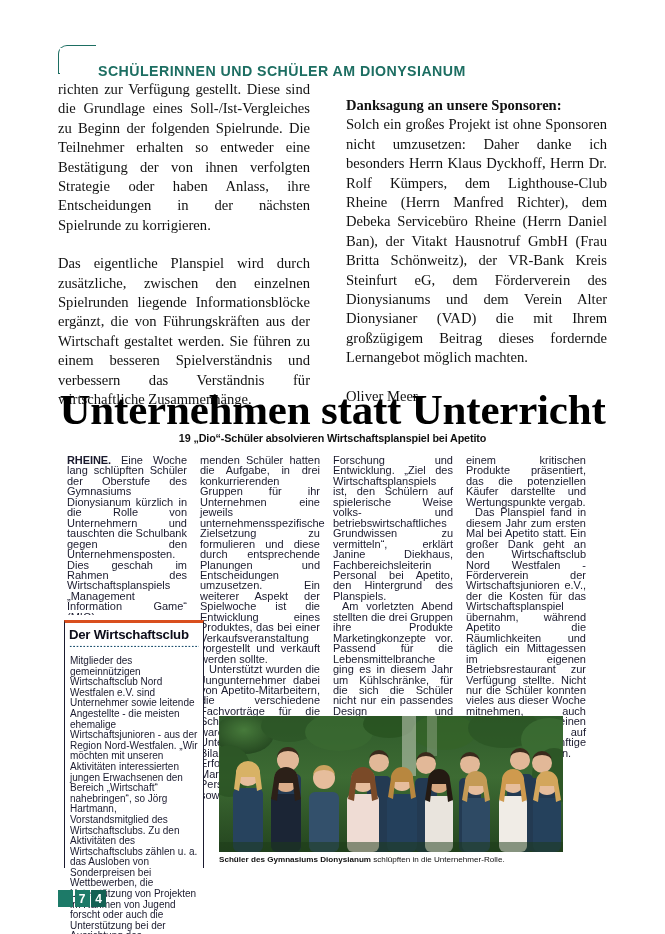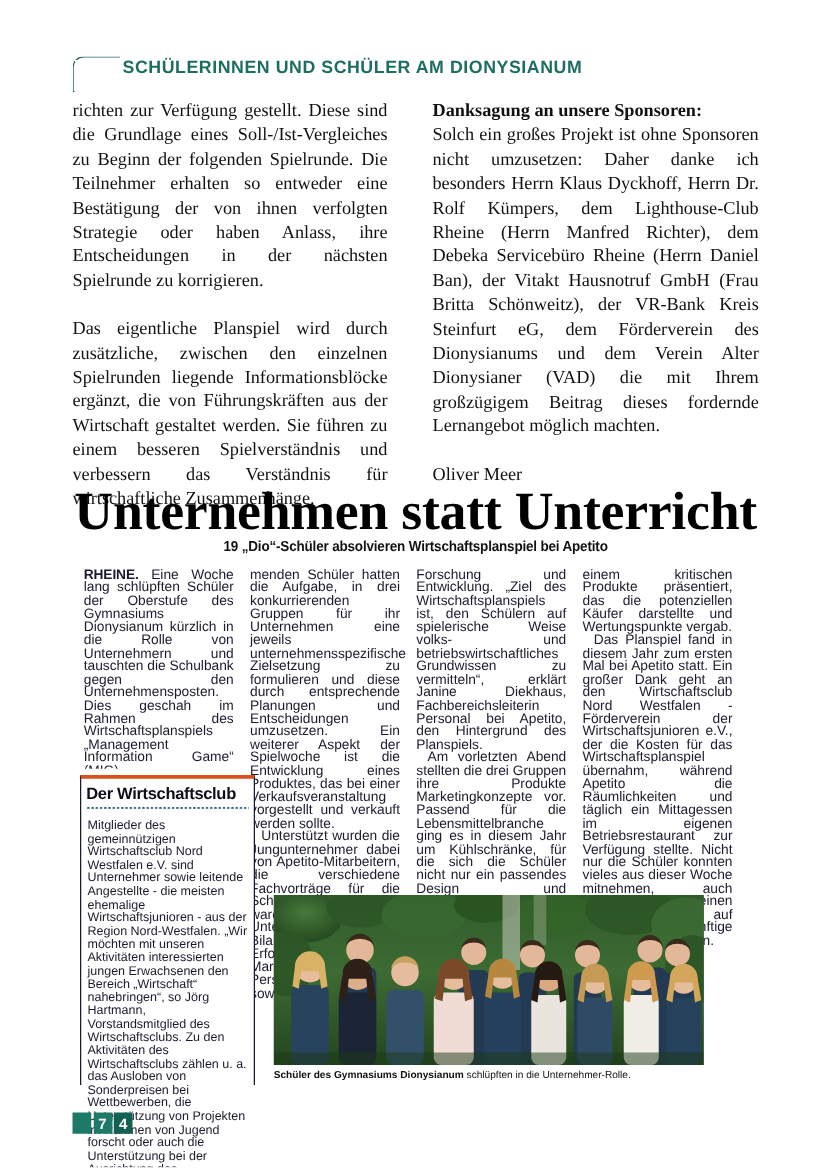--- a/index.html
+++ b/index.html
@@ -30,42 +30,42 @@
     border-bottom: 1.5px solid #1d6e62;
     border-top: 1.5px solid #1d6e62;
     border-right: none;
     border-top-left-radius: 9px;
     border-bottom-left-radius: 0px;
     
     clip-path: polygon(0 0, 38px 0, 38px 3px, 2px 3px, 2px 100%, 100% 100%, 100% 72%, 100% 100%, 0 100%);
   }
   #header-title {
     position: absolute;
-    left: 40px; top: 1px;
+    left: 40px; top: 18px;
     font-family: "Liberation Sans", sans-serif;
     font-weight: bold;
     font-size: 14.2px;
     letter-spacing: 0.45px;
     color: #1d6e62;
     white-space: nowrap;
     text-align: center;
   }
 
   
   .topcol {
     position: absolute;
     font-family: "Liberation Serif", serif;
     font-size: 14.6px;
     line-height: 19.4px;
     color: #111111;
     text-align: justify;
     text-justify: inter-word;
   }
   #topcol-left  { left: 58px;  top: 80px; width: 252px; }
-  #topcol-right { left: 346px; top: 80px; width: 261px; }
+  #topcol-right { left: 346px; top: 96px; width: 261px; }
   .topcol p { margin: 0 0 19px 0; }
   .topcol p:last-child { margin-bottom: 16px; }
   .lead-head {
     font-weight: bold;
     display: block;
   }
 
   
   #headline {
     position: absolute;

